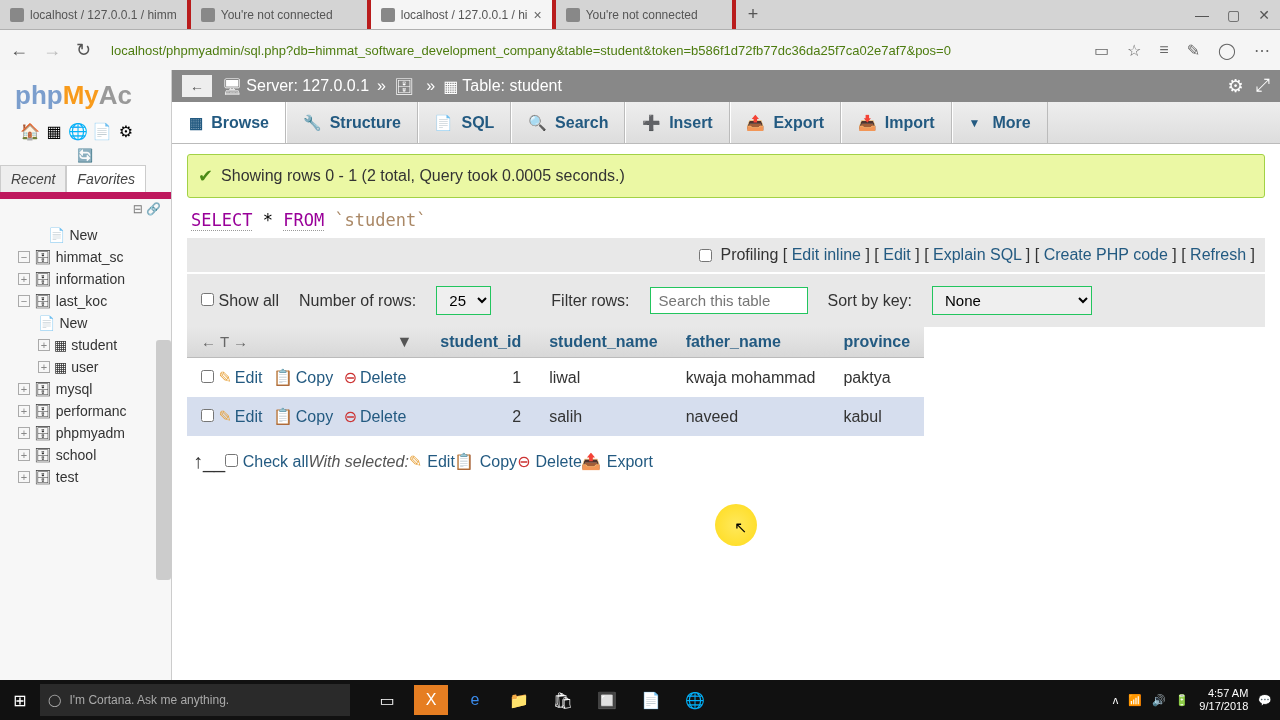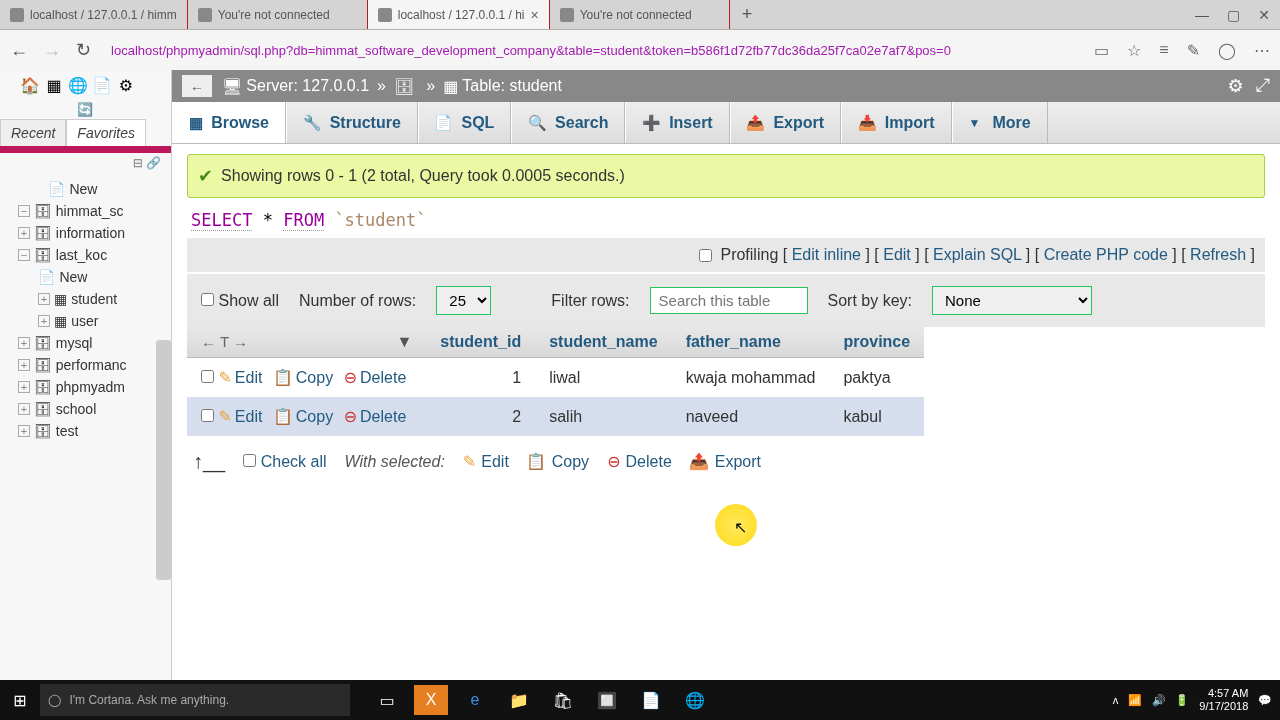--- a/index.html
+++ b/index.html
@@ -1,29 +1,29 @@
 <!DOCTYPE html>
 <html><head>
 <meta charset="utf-8">
 <style>
 * { box-sizing: border-box; margin: 0; padding: 0; }
 body { font-family: sans-serif; font-size: 13px; background: #f5f5f5; width: 1280px; height: 720px; overflow: hidden; }
 
 
 .browser-chrome { background: #e8e8e8; }
 .tab-bar { display: flex; height: 30px; background: #d4d4d4; align-items: center; border-bottom: 1px solid #b0b0b0; }
-.tab { display: flex; align-items: center; padding: 0 10px; height: 100%; border-right: 1px solid #b91c1c; font-size: 12px; color: #555; gap: 6px; min-width: 180px; }
+.tab { display: flex; align-items: center; padding: 0 10px; height: 100%; border-right: 4px solid #b91c1c; font-size: 12px; color: #555; gap: 6px; min-width: 180px; }
 .tab.active { background: #f5f5f5; }
 .tab-icon { width: 14px; height: 14px; background: #888; border-radius: 2px; }
 .tab-close { color: #666; font-size: 14px; cursor: pointer; margin-left: auto; }
 .tab-new { padding: 0 12px; color: #555; font-size: 18px; }
 .win-controls { margin-left: auto; display: flex; gap: 18px; padding-right: 10px; font-size: 14px; color: #555; }
 .addr-bar { display: flex; align-items: center; height: 40px; padding: 0 10px; gap: 15px; background: #f5f5f5; }
 .nav-btn { font-size: 18px; color: #555; }
-.url-field { flex: 1; font-size: 13px; color: #a21caf; padding: 5px; }
+.url-field { flex: 1; font-size: 13px; color: #4d7c0f; padding: 5px; }
 .toolbar-icons { display: flex; gap: 18px; font-size: 16px; color: #666; }
 
 
 .app { display: flex; height: 650px; }
 .sidebar { width: 172px; background: #f7f7f7; border-right: 1px solid #ccc; overflow: hidden; position: relative; }
 .logo { font-size: 26px; font-weight: bold; padding: 10px 5px 5px 15px; color: #666; white-space: nowrap; }
 .logo .php { color: #7b9ecd; }
 .logo .my { color: #f89b1c; }
 .logo .ac { color: #999; }
 .side-icons { display: flex; gap: 4px; padding: 5px 20px; font-size: 16px; }
@@ -77,21 +77,21 @@
 .data-table { border-collapse: collapse; font-size: 16px; width: auto; }
 .data-table th { background: linear-gradient(#e8e8e8,#d8d8d8); border-bottom: 1px solid #bbb; padding: 6px 14px; text-align: left; font-weight: bold; color: #235a81; }
 .data-table th.actions-th { color: #555; font-weight: normal; vertical-align: middle; }
 .data-table td { padding: 10px 14px; color: #333; }
 .data-table tr.odd { background: #fff; }
 .data-table tr.even { background: #d6deee; }
 .row-action { color: #235a81; text-decoration: none; display: inline-flex; align-items: center; gap: 3px; margin-right: 6px; }
 .num-cell { text-align: right; }
 .arrow-hdr { font-size: 15px; color: #666; }
 
-.bulk-row { display: flex; align-items: center; gap: 18px; padding: 14px 6px; font-size: 16px; color: #333; }
+.bulk-row { display: flex; align-items: center; padding: 14px 6px; font-size: 16px; color: #333; }
 .bulk-row a { color: #235a81; text-decoration: none; display: inline-flex; align-items: center; gap: 5px; }
 .bulk-row .with-sel { font-style: italic; color: #555; }
 .bulk-arrow { font-size: 20px; }
 
 .console-btn { position: absolute; bottom: 0; left: 10px; background: #ddd; border: 1px solid #aaa; border-bottom: none; padding: 3px 10px; font-size: 15px; color: #444; border-radius: 4px 4px 0 0; }
 
 
 .highlight { position: absolute; width: 42px; height: 42px; border-radius: 50%; background: radial-gradient(#ffe64a, #ffd700); left: 543px; top: 434px; z-index: 50; opacity: 0.9; }
 .cursor { position: absolute; left: 562px; top: 448px; z-index: 51; font-size: 16px; color: #000; }
 
@@ -150,20 +150,21 @@
       <span>≡</span>
       <span>✎</span>
       <span>◯</span>
       <span>⋯</span>
     </div>
   </div>
 </div>
 
 <div class="app">
   <div class="sidebar">
+    <div class="logo"><span class="php">php</span><span class="my">My</span><span class="ac">Ac</span></div>
     <div class="side-icons">
       <span class="i-house">🏠</span>
       <span>▦</span>
       <span>🌐</span>
       <span>📄</span>
       <span>⚙</span>
     </div>
     <div class="refresh-row"><span>🔄</span></div>
     <div class="side-tabs">
       <div class="side-tab">Recent</div>

